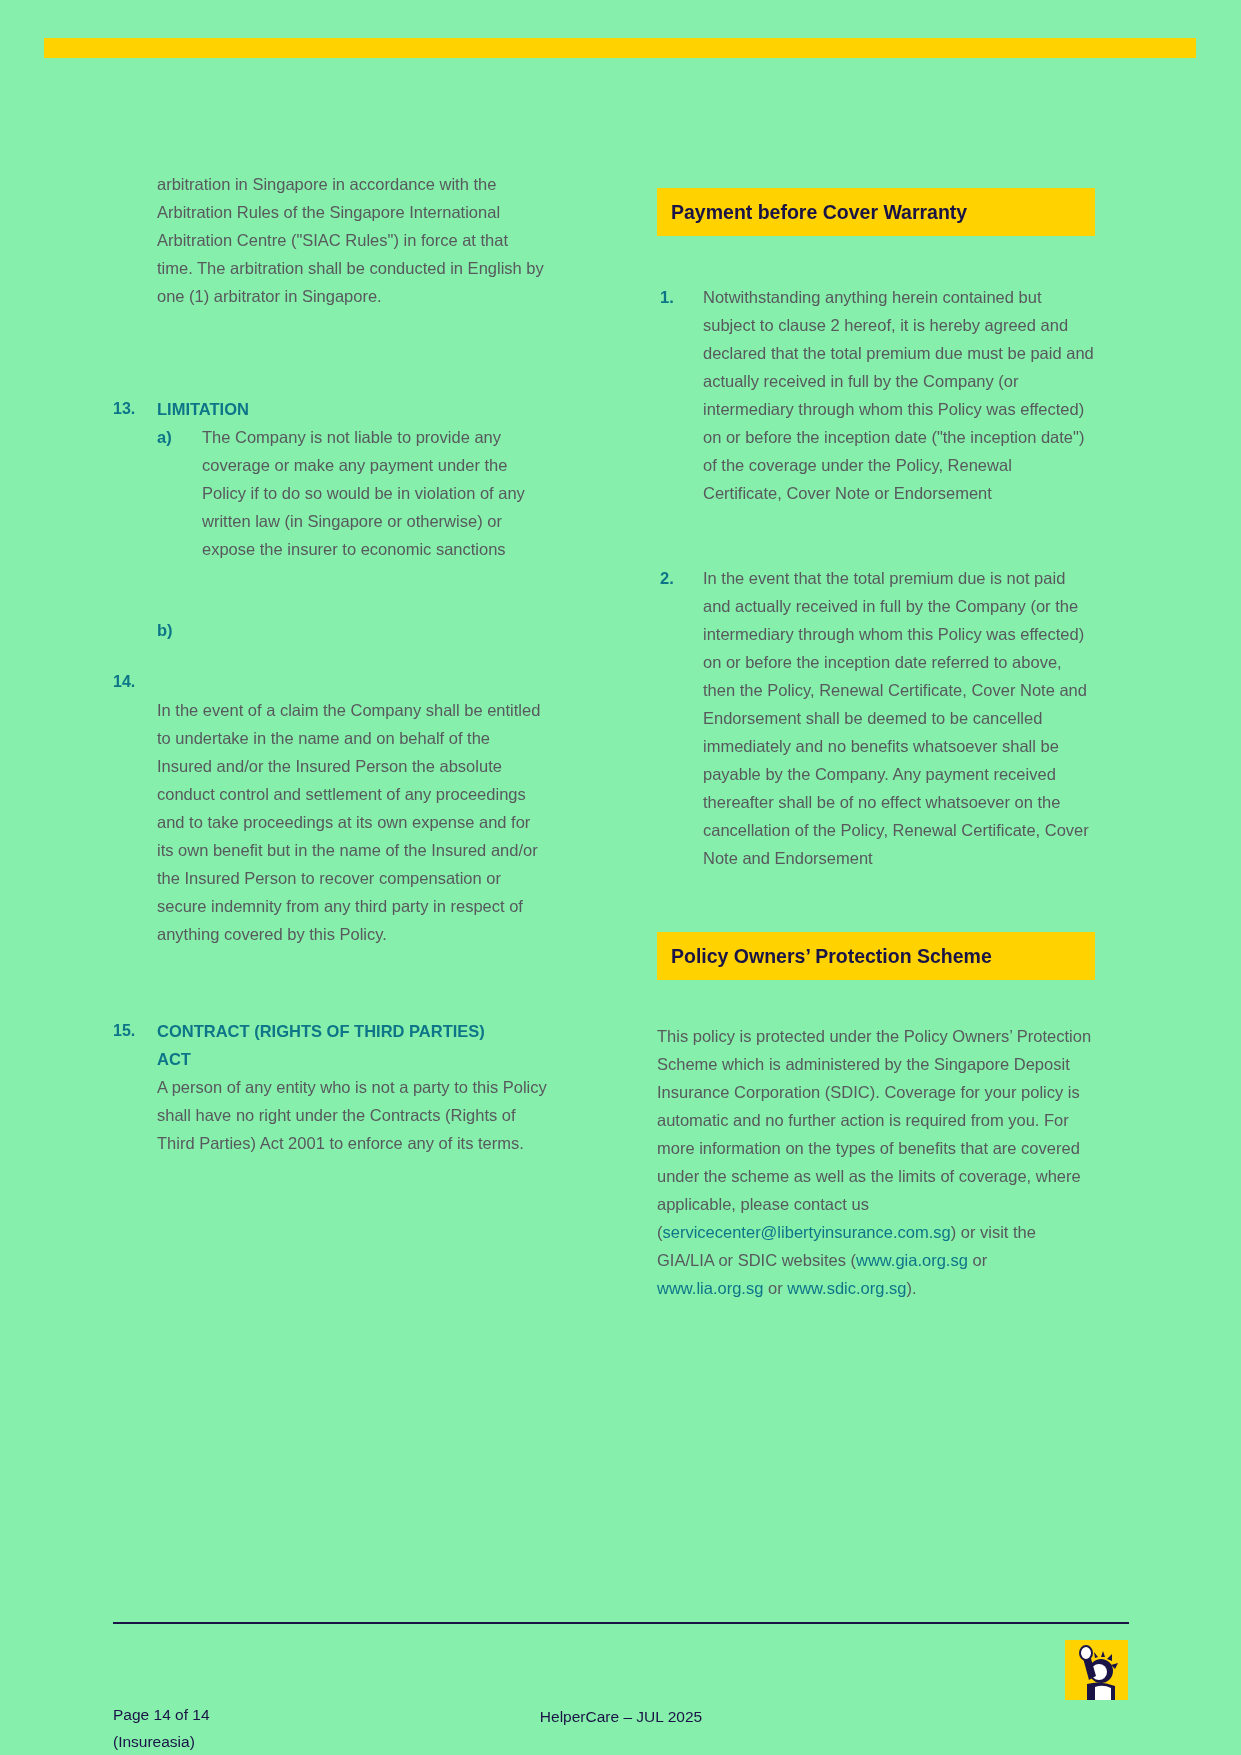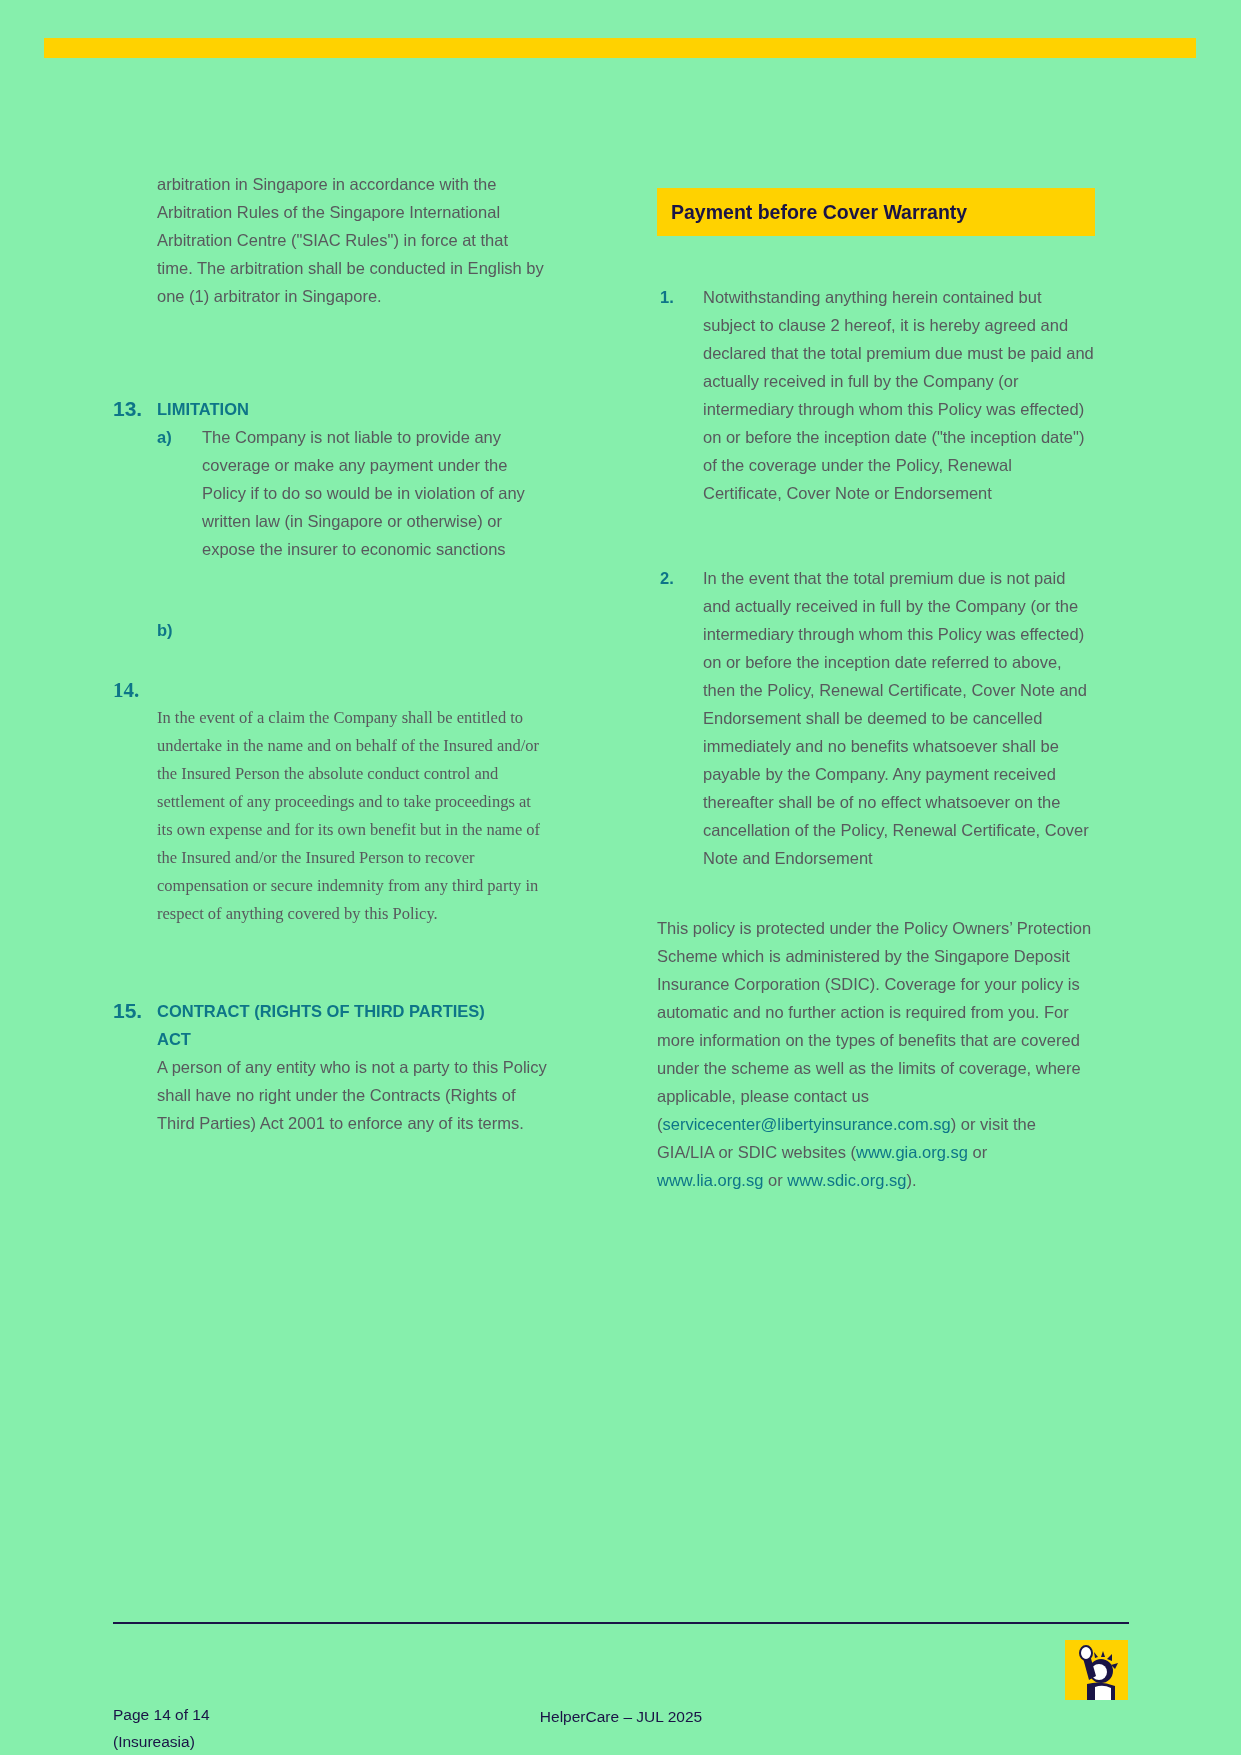--- a/index.html
+++ b/index.html
@@ -13,28 +13,28 @@
     position:relative;width:1241px;height:1755px;background:#86efac;
     font-family:"Liberation Sans",sans-serif;overflow:hidden;
   }
   .top-bar{position:absolute;left:44px;top:38px;width:1152px;height:20px;background:var(--yellow);}
   .col{position:absolute;}
   .col-left{left:113px;top:170px;width:434px;}
   .col-right{left:657px;top:188px;width:438px;}
   .body{font-size:16.5px;line-height:28px;color:var(--gray);margin:0;}
   .indent{margin-left:44px;width:390px;}
   .sec-head{display:grid;grid-template-columns:44px 1fr;align-items:start;}
-  .sec-num{font-weight:700;font-size:21px;line-height:28px;color:var(--teal);}
+  .sec-num{font-weight:700;font-size:16px;line-height:28px;color:var(--teal);}
   .sec-title{font-weight:700;font-size:16.5px;line-height:28px;color:var(--teal);max-width:352px;}
   .sub{display:grid;grid-template-columns:45px 1fr;margin-left:44px;width:390px;}
   .sub-label{font-weight:700;font-size:16.5px;line-height:28px;color:var(--teal);}
   .sec-body{margin-left:44px;width:390px;}
   .m-sec13{margin-top:85px;}
   .m-subB{margin-top:53px;}
-  .m-sec14{margin-top:32px;font-family:Liberation Serif, serif;}
+  .m-sec14{margin-top:24px;}
   .m-sec15{margin-top:69px;}
   .yellow-header{
     height:48px;background:var(--yellow);display:flex;align-items:center;
     padding-left:14px;box-sizing:border-box;font-weight:700;font-size:19.5px;color:var(--navy);
   }
   .item{display:grid;grid-template-columns:46px 1fr;}
   .item-num{font-weight:700;font-size:16.5px;line-height:28px;color:var(--teal);padding-left:3px;}
   .m-item1{margin-top:47px;}
   .m-item2{margin-top:57px;}
   .m-box2{margin-top:60px;}
@@ -94,20 +94,21 @@
     <div class="item m-item1">
       <span class="item-num">1.</span>
       <p class="body">Notwithstanding anything herein contained but subject to clause 2 hereof, it is hereby agreed and declared that the total premium due must be paid and actually received in full by the Company (or intermediary through whom this Policy was effected) on or before the inception date ("the inception date") of the coverage under the Policy, Renewal Certificate, Cover Note or Endorsement</p>
     </div>
 
     <div class="item m-item2">
       <span class="item-num">2.</span>
       <p class="body">In the event that the total premium due is not paid and actually received in full by the Company (or the intermediary through whom this Policy was effected) on or before the inception date referred to above, then the Policy, Renewal Certificate, Cover Note and Endorsement shall be deemed to be cancelled immediately and no benefits whatsoever shall be payable by the Company. Any payment received thereafter shall be of no effect whatsoever on the cancellation of the Policy, Renewal Certificate, Cover Note and Endorsement</p>
     </div>
 
+    <div class="yellow-header m-box2">Policy Owners’ Protection Scheme</div>
 
     <p class="body m-protect"><span>This policy is protected under the Policy Owners’ Protection Scheme which is administered by the Singapore Deposit Insurance Corporation (SDIC). Coverage for your policy is automatic and no further action is required from you. For more information on the types of benefits that are covered under the scheme as well as the limits of coverage, where applicable, please contact us (</span><a class="doc-link">servicecenter@libertyinsurance.com.sg</a><span>) or visit the GIA/LIA or SDIC websites (</span><a class="doc-link">www.gia.org.sg</a><span> or </span><a class="doc-link">www.lia.org.sg</a><span> or </span><a class="doc-link">www.sdic.org.sg</a><span>).</span></p>
 
   </div>
 
   <div class="rule"></div>
 
   <div class="footer-left">
     <div>Page 14 of 14</div>
     <div>(Insureasia)</div>

